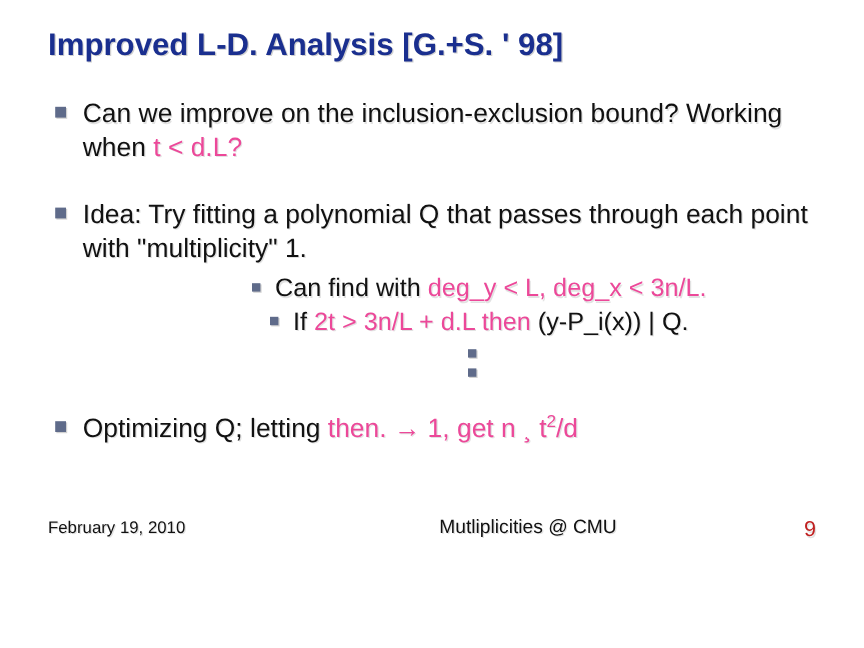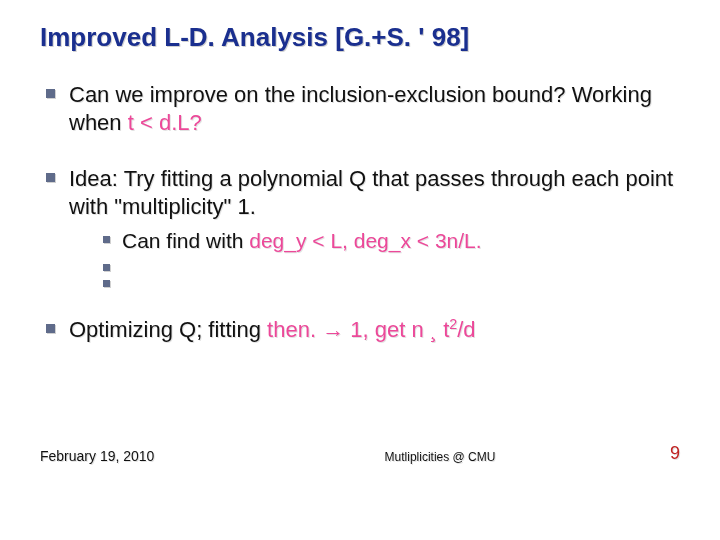--- a/index.html
+++ b/index.html
@@ -41,20 +41,21 @@
   }
   ul.sub {
     list-style: none;
     margin: 6px 0 0 0;
     padding: 0 0 0 34px;
   }
   ul.sub > li {
     margin: 1px 0;
     display: flex;
     align-items: flex-start;
+    justify-content: center;
   }
   .bullet {
     width: 9px;
     height: 9px;
     background: #5f6b8a;
     flex: 0 0 auto;
     margin-top: 8px;
     margin-right: 14px;
     box-shadow: 1px 1px 0 rgba(140,140,140,0.4);
   }
@@ -78,37 +79,37 @@
   }
   sup {
     font-size: 0.65em;
     vertical-align: super;
     line-height: 0;
   }
   .footer {
     position: absolute;
     left: 0;
     right: 0;
-    bottom: 16px;
+    bottom: 28px;
     display: flex;
-    align-items: flex-end;
+    align-items: flex-start;
     padding: 0 40px;
     font-family: Verdana, Geneva, sans-serif;
     color: #111;
   }
   .footer .date {
     font-size: 14px;
     text-shadow: 1px 1px 0 rgba(160,160,160,0.3);
     width: 220px;
     text-align: left;
   }
   .footer .center {
     flex: 1 1 auto;
     text-align: center;
-    font-size: 12px;
+    font-size: 16px;
     text-shadow: 1px 1px 0 rgba(160,160,160,0.3);
   }
   .footer .num {
     width: 60px;
     text-align: right;
     color: #c02020;
     font-size: 18px;
     text-shadow: 1px 1px 0 rgba(160,160,160,0.3);
   }
 </style>
@@ -132,31 +133,35 @@
         <span class="bullet"></span>
         <div>
           <div class="line"><span>Idea: Try fitting a polynomial Q that passes through each point with "multiplicity" 1.</span></div>
           <ul class="sub">
             <li>
               <span class="bullet small"></span>
               <div class="line small"><span>Can find with </span><span class="blue">deg_y &lt; L, deg_x &lt; 3n/L.</span></div>
             </li>
             <li>
               <span class="bullet small"></span>
+              <div class="line small"><span>If </span><span class="blue">2t &gt; 3n/L + d.L then </span><span>(y-P_i(x)) | Q.</span></div>
+            </li>
+            <li>
+              <span class="bullet small"></span>
             </li>
             <li>
               <span class="bullet small"></span>
             </li>
           </ul>
         </div>
       </li>
       <li>
         <span class="bullet"></span>
         <div>
-          <div class="line"><span>Optimizing Q; fitting </span><span class="blue">then. </span><span class="blue">→</span><span class="blue"> 1, get n ¸ t</span><sup class="blue">2</sup><span class="blue">/d</span></div>
+          <div class="line"><span>Optimizing Q; letting </span><span class="blue">then. </span><span class="blue">→</span><span class="blue"> 1, get n ¸ t</span><sup class="blue">2</sup><span class="blue">/d</span></div>
         </div>
       </li>
     </ul>
 
   <div class="footer">
     <div class="date">February 19, 2010</div>
     <div class="center">Mutliplicities @ CMU</div>
     <div class="num">9</div>
   </div>
 

